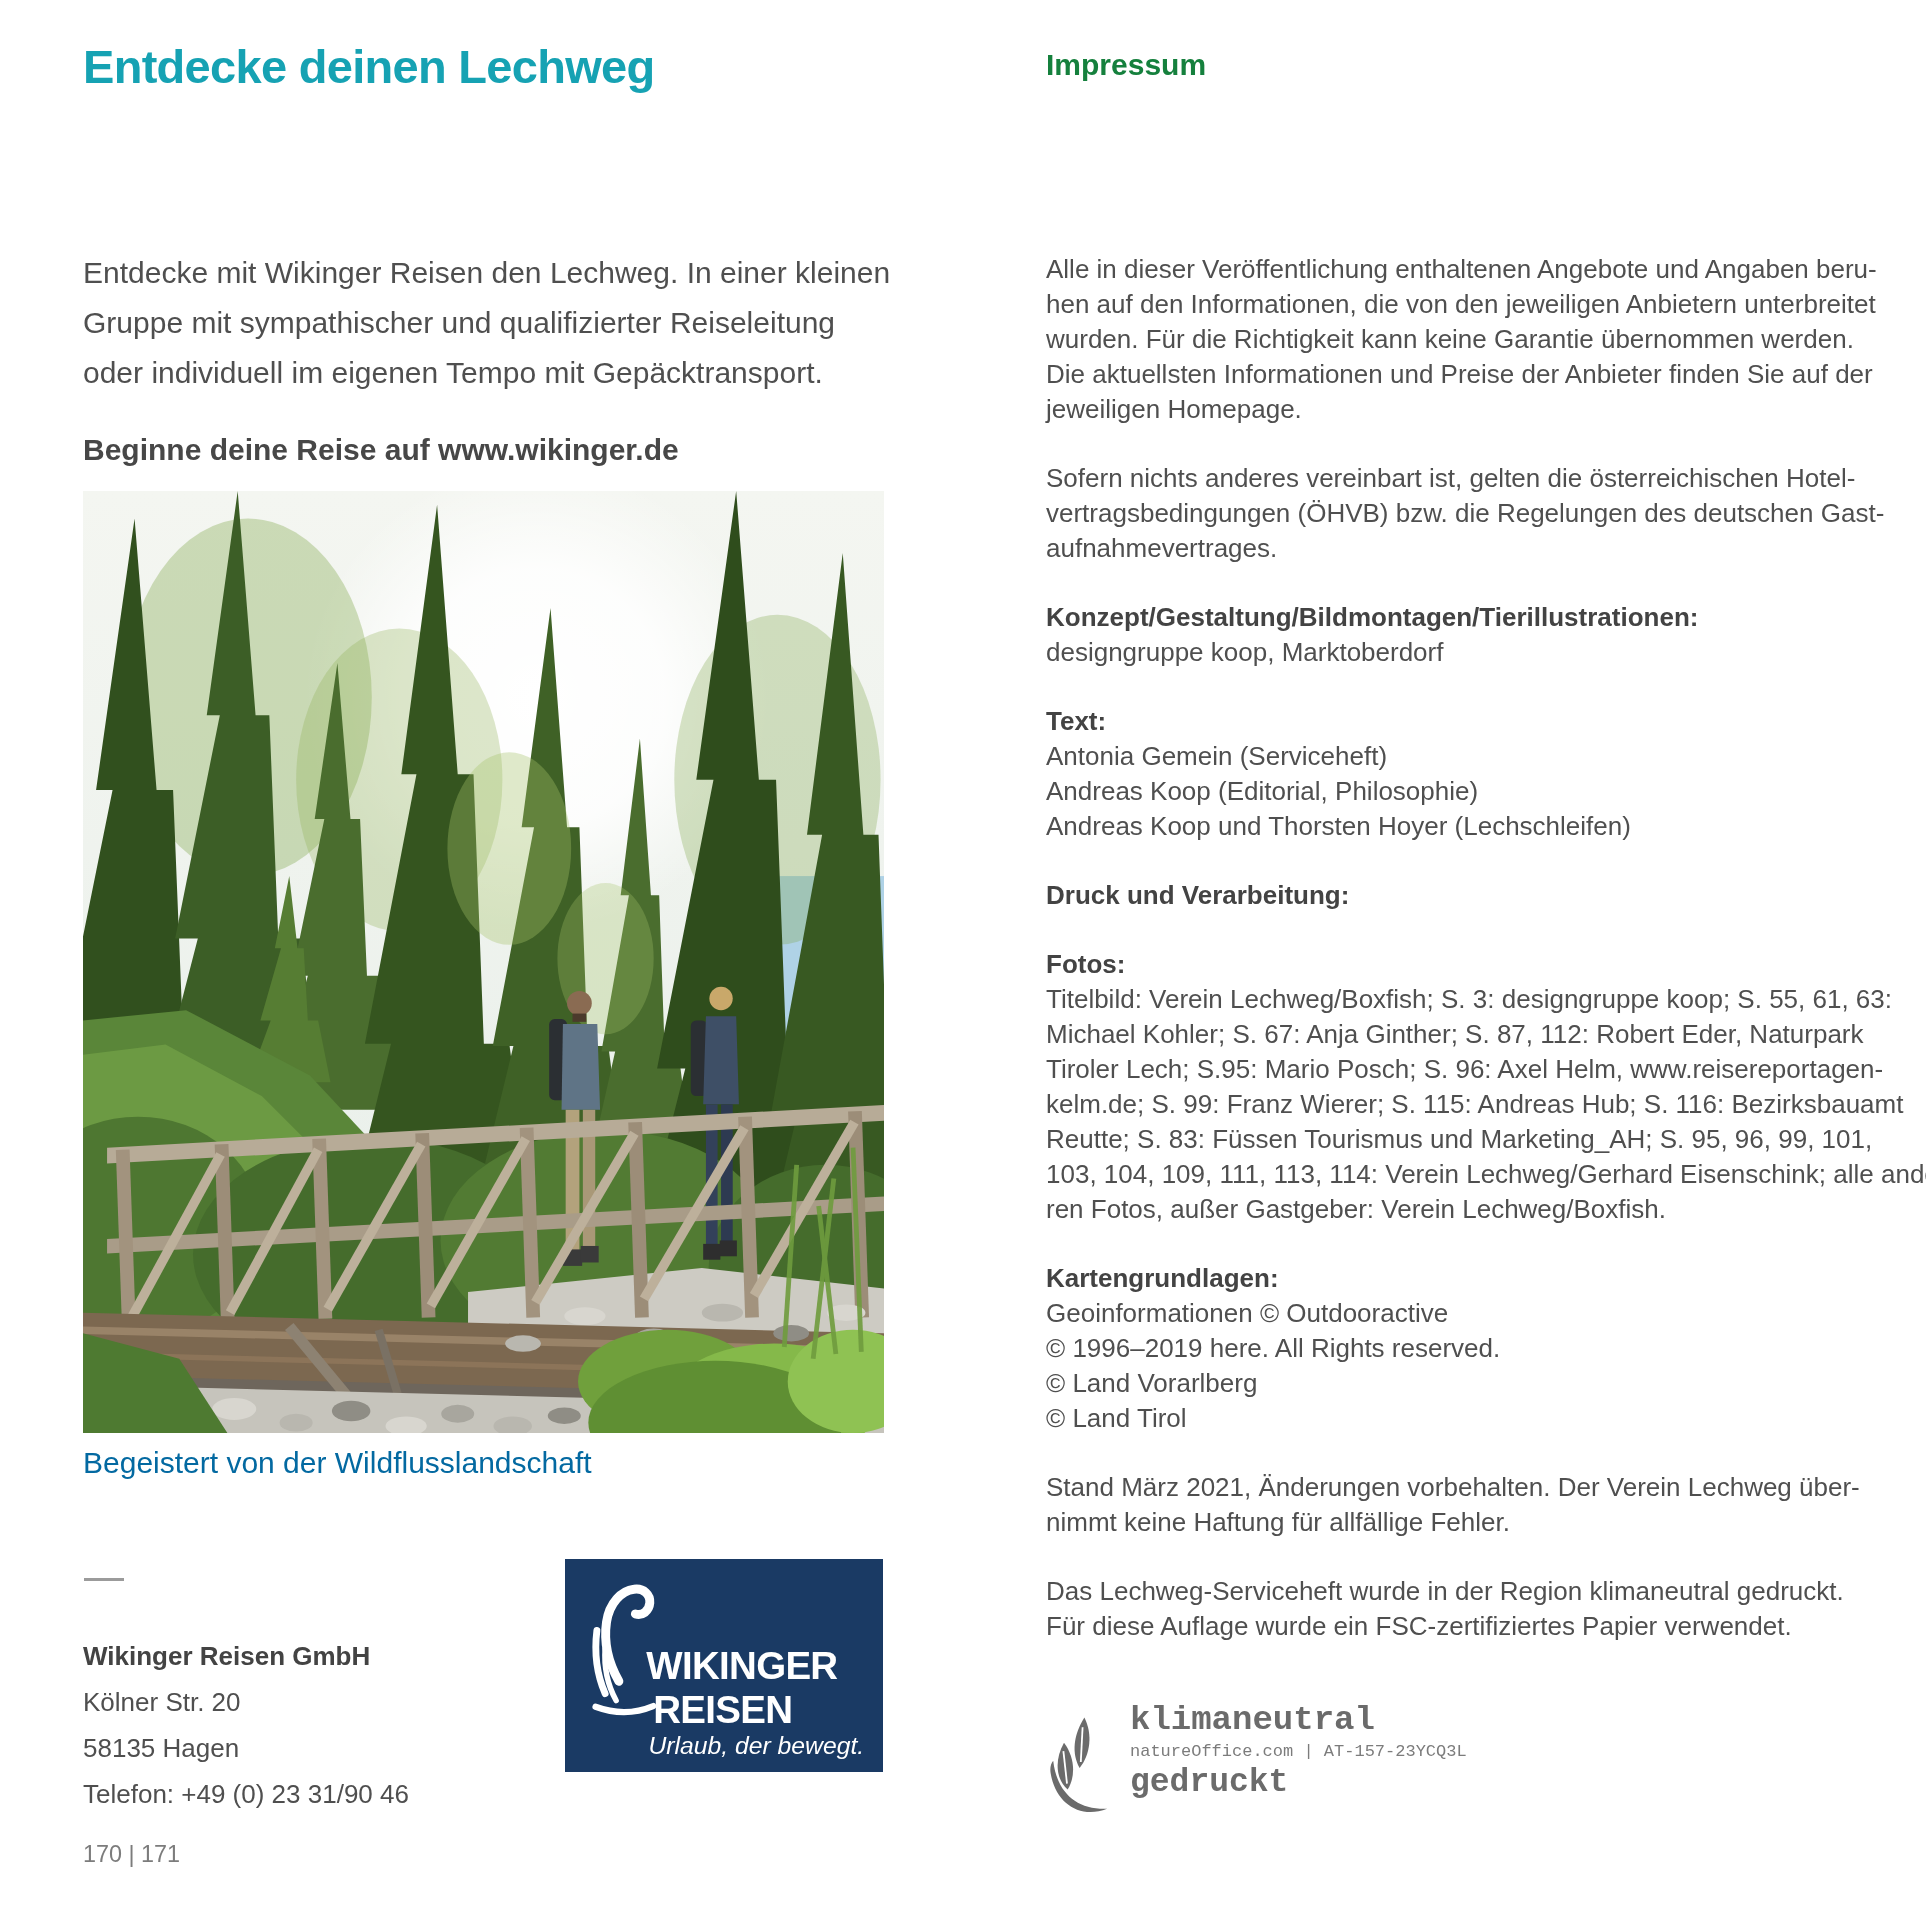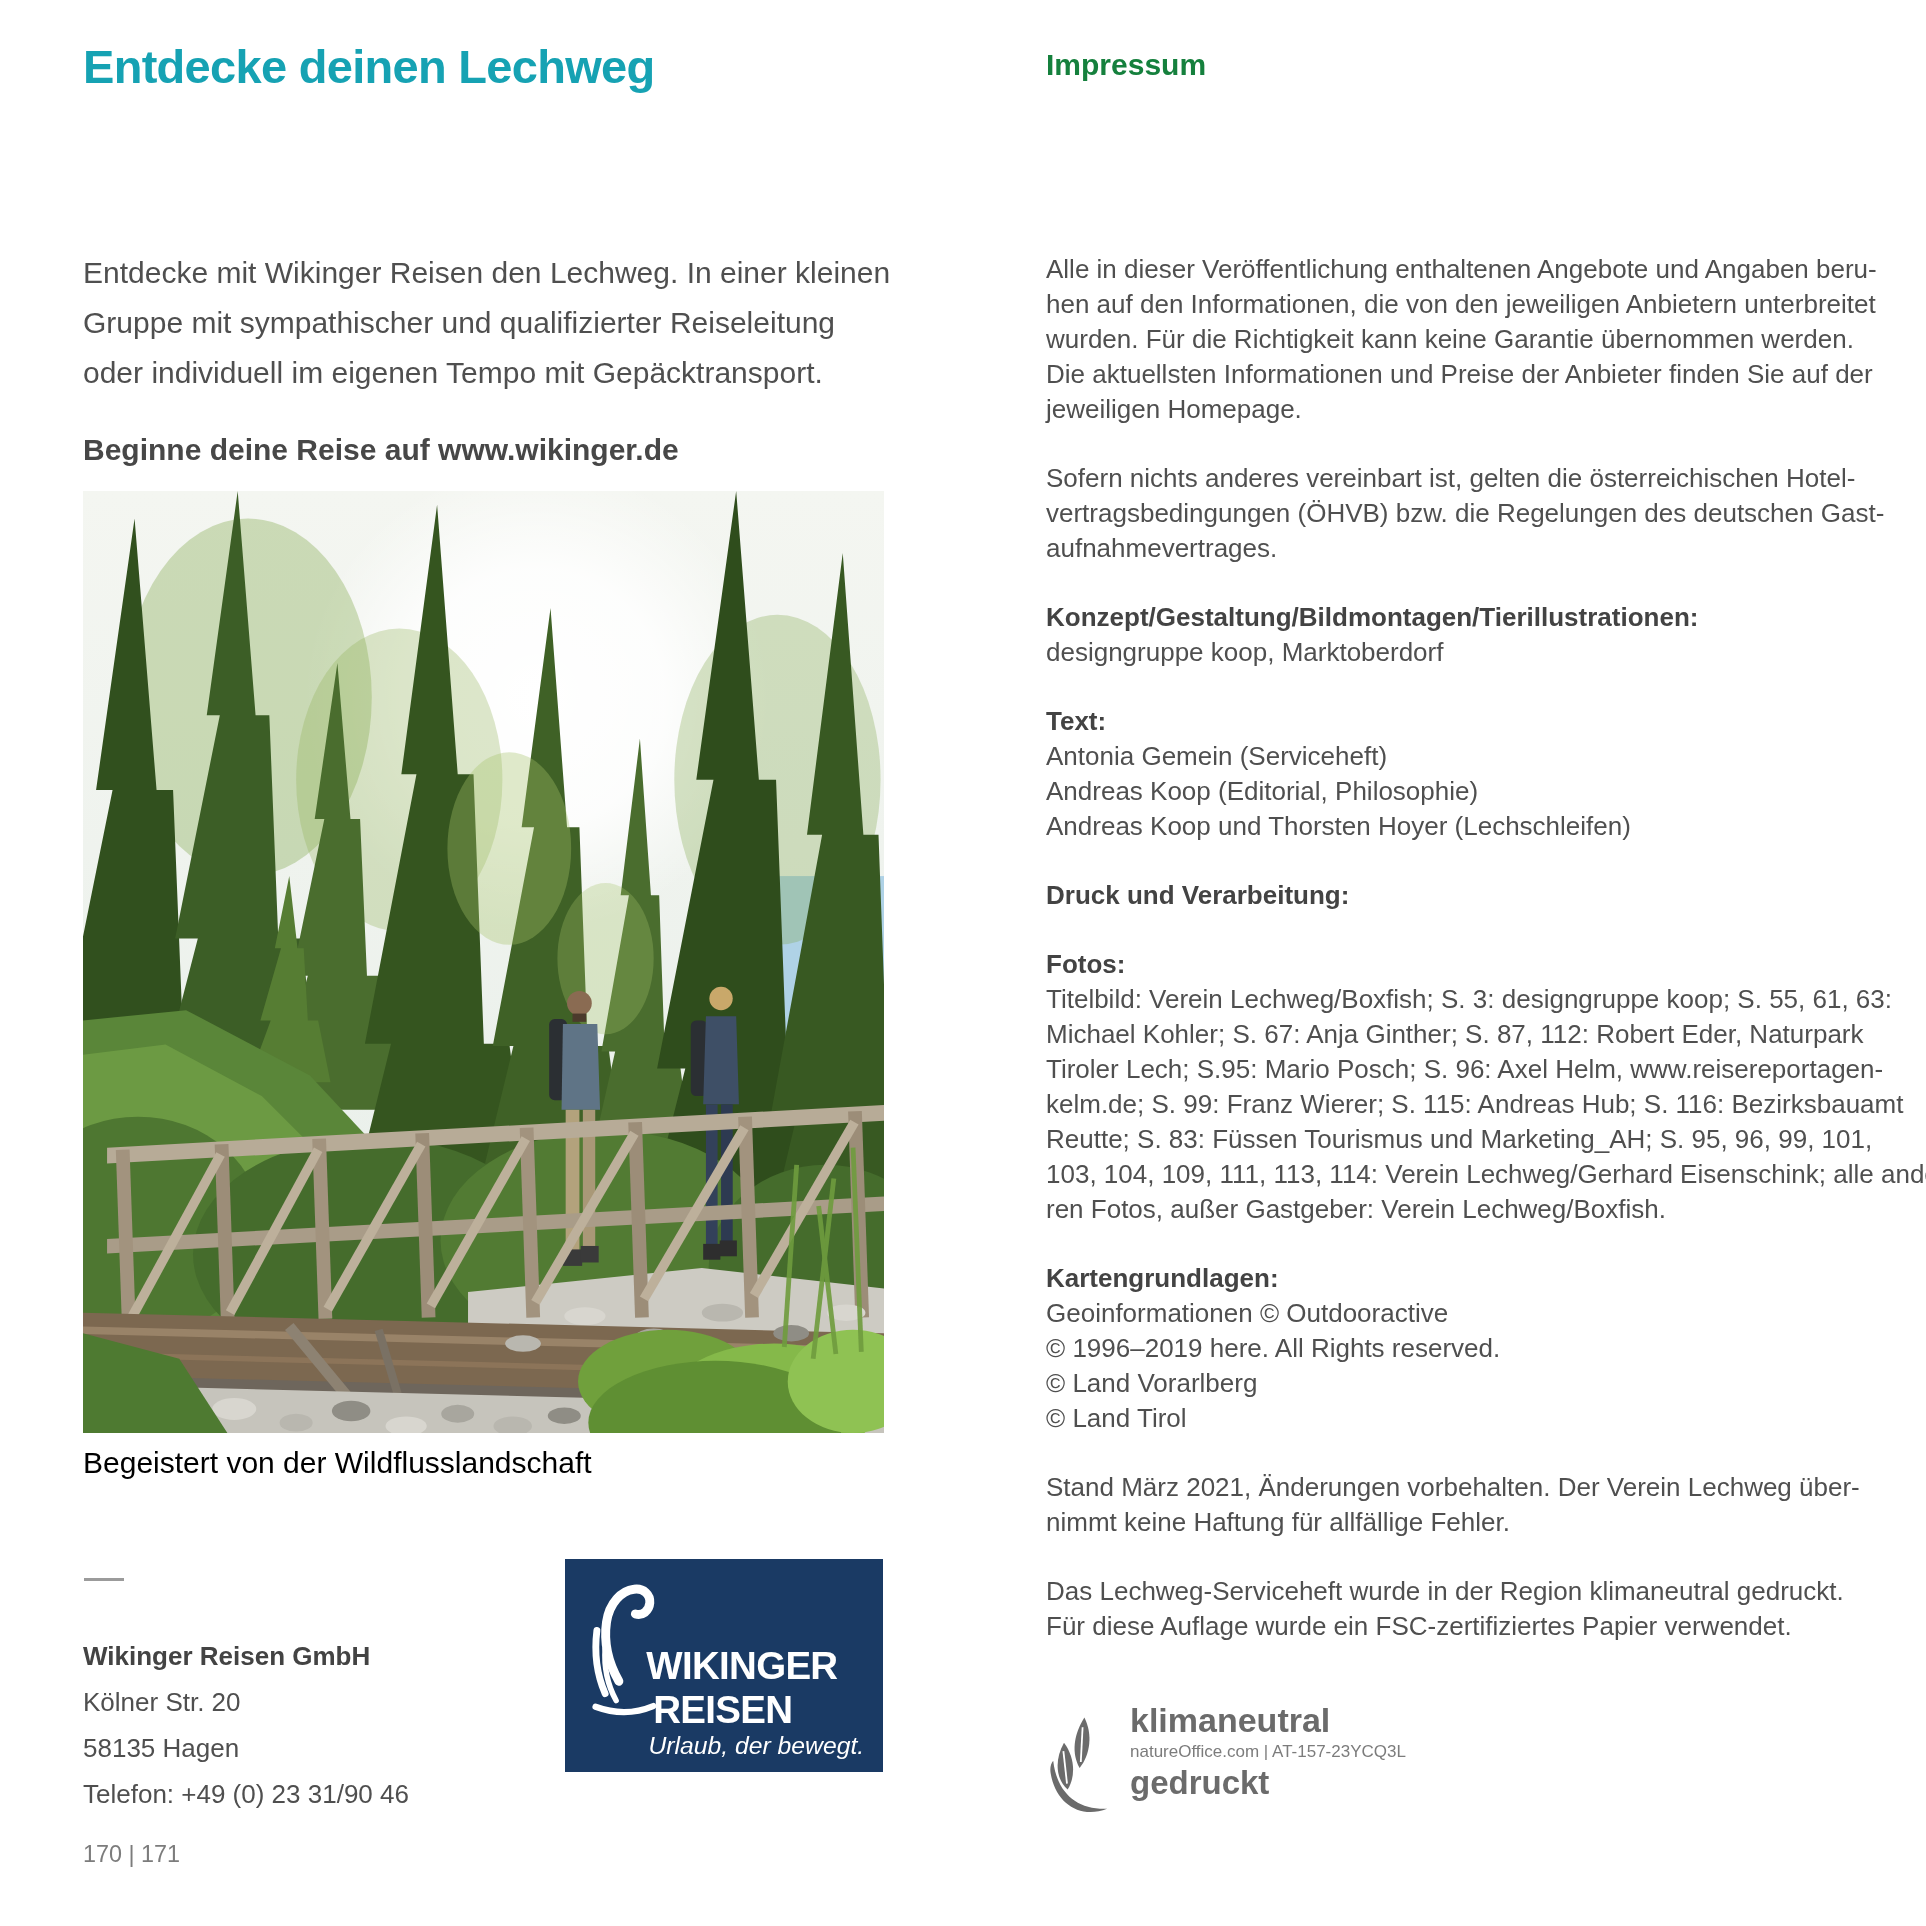--- a/index.html
+++ b/index.html
@@ -10,35 +10,35 @@
   .abs{position:absolute;}
   .h1{
     left:83px;top:39px;font-size:47px;font-weight:bold;color:#16a2b3;
     letter-spacing:-0.7px;white-space:nowrap;
   }
   .imp-title{left:1046px;top:48px;font-size:30px;font-weight:bold;color:#15803d;white-space:nowrap;}
   .intro{left:83px;top:248px;width:908px;font-size:30px;line-height:50px;white-space:pre-line;}
   .cta{left:83px;top:433px;font-size:30px;font-weight:bold;color:#474747;white-space:nowrap;}
   .photo{left:83px;top:491px;width:801px;height:942px;}
   .photo svg{display:block;width:801px;height:942px;}
-  .caption{left:83px;top:1446px;font-size:30px;color:#000000;white-space:nowrap;}
+  .caption{left:83px;top:1446px;font-size:30px;color:#0369a1;white-space:nowrap;}
   .divider{left:84px;top:1578px;width:40px;height:2.8px;background:#9b9b9b;}
   .company{left:83px;top:1633px;font-size:26px;line-height:46px;}
   .company .name{font-weight:bold;color:#434343;}
   .wlogo{
     left:565px;top:1559px;width:318px;height:213px;background:#1a3a64;
   }
   .wlogo svg{display:block;width:318px;height:213px;}
   .pagenum{left:83px;top:1841px;font-size:23.4px;color:#7c7c7c;white-space:nowrap;}
   .rcol{left:1046px;top:252px;width:908px;font-size:26px;line-height:35px;color:#4f4f4f;}
   .rcol p{margin:0 0 34px 0;white-space:pre-line;}
   .rcol .sec-head{font-weight:bold;color:#434343;white-space:nowrap;}
   .kn{left:1046px;top:1702px;display:flex;align-items:flex-start;}
   .kn .leaf{width:66px;height:138px;margin-top:5.5px;}
-  .kn .ktext{margin-left:18px;color:#6b6b6b;}
+  .kn .ktext{margin-left:18px;color:#6b6b6b;font-family:Liberation Mono, monospace;}
   .kn .k1{font-size:34px;font-weight:bold;line-height:37px;}
   .kn .k2{font-size:17px;color:#7c7c7c;line-height:23.4px;margin-top:1.4px;}
   .kn .k3{font-size:33px;font-weight:bold;line-height:36px;margin-top:1.4px;}
 </style>
 </head>
 <body>
 
 <div class="page">
 
   <div class="abs intro">Entdecke mit Wikinger Reisen den Lechweg. In einer kleinen

